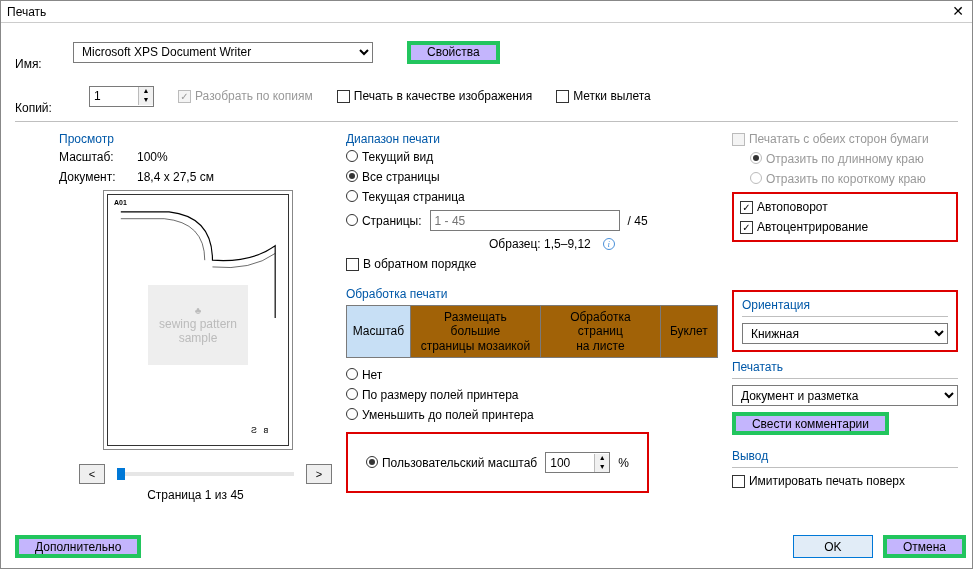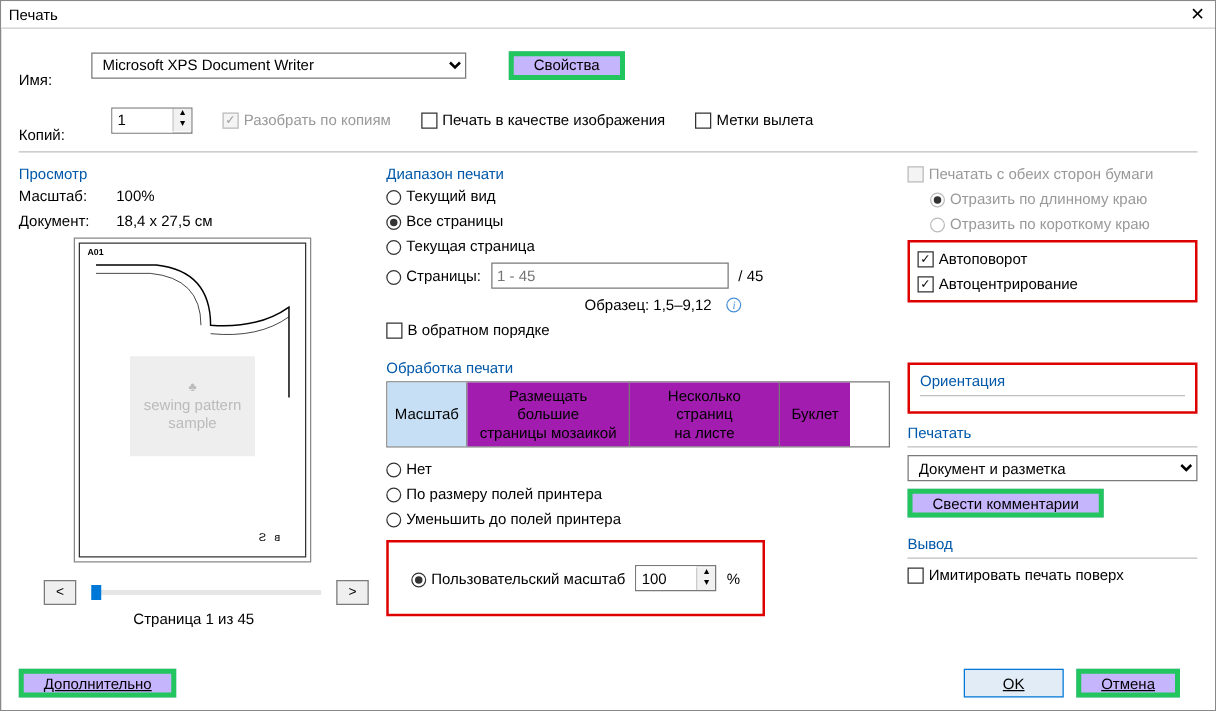--- a/index.html
+++ b/index.html
@@ -22,55 +22,55 @@
 .spinner { display: inline-flex; border: 1px solid #7a7a7a; height: 21px; align-items: center; }
 .spinner input { border: none; width: 48px; height: 19px; padding: 0 4px; }
 .spinner .arrows { display: flex; flex-direction: column; border-left: 1px solid #bbb; }
 .spinner .arrow { width: 14px; height: 9px; font-size: 7px; line-height: 7px; text-align: center; cursor: pointer; background: #f1f1f1; }
 
 .checkbox { display: inline-flex; align-items: center; gap: 4px; cursor: pointer; }
 .checkbox .box { width: 13px; height: 13px; border: 1px solid #333; display: inline-flex; align-items: center; justify-content: center; font-size: 10px; }
 .checkbox.disabled { color: #999; }
 .checkbox.disabled .box { border-color: #bbb; background: #f4f4f4; }
 
-.radio { display: inline-flex; align-items: flex-end; gap: 4px; cursor: pointer; }
+.radio { display: inline-flex; align-items: flex-start; gap: 4px; cursor: pointer; }
 .radio .dot { width: 12px; height: 12px; border: 1px solid #333; border-radius: 50%; display: inline-flex; align-items: center; justify-content: center; }
 .radio .dot.on::after { content: ""; width: 6px; height: 6px; background: #333; border-radius: 50%; }
 
 .group-title { color: #0058a8; margin-bottom: 4px; }
 .group-line { border-top: 1px solid #bfbfbf; margin-bottom: 6px; }
 
-.main-area { display: flex; gap: 14px; margin-top: 10px; }
+.main-area { display: flex; gap: 14px; margin-top: 10px; margin-left: 44px; }
 .col-left { width: 280px; }
 .col-mid { flex: 1; }
 .col-right { width: 232px; }
 
 .preview-box { border: 1px solid #888; width: 190px; height: 260px; margin: 6px 0 0 44px; position: relative; background: #fff; overflow: hidden; }
 .preview-page { position: absolute; inset: 3px; border: 1px solid #333; background: #fff; }
 .preview-label-a01 { position: absolute; top: 4px; left: 6px; font-size: 7px; font-weight: bold; }
 .preview-pattern { position: absolute; top: 10px; left: 8px; right: 8px; height: 120px; }
 .preview-pattern svg { width: 100%; height: 100%; }
 .preview-grey { position: absolute; top: 90px; left: 40px; width: 100px; height: 80px; background: #eee; display: flex; flex-direction: column; align-items: center; justify-content: center; color: #bbb; font-size: 7px; text-align: center; line-height: 1.1; }
 .preview-grey .tree { font-size: 10px; margin-bottom: 2px; }
 .preview-snip { position: absolute; bottom: 10px; right: 20px; font-size: 9px; letter-spacing: 2px; transform: scaleX(-1); }
 
 .nav-row { display: flex; align-items: center; gap: 6px; margin: 14px 0 4px 20px; }
 .nav-btn { width: 26px; height: 20px; border: 1px solid #7a7a7a; background: #efefef; text-align: center; cursor: pointer; font-size: 11px; line-height: 18px; }
 .slider { flex: 1; height: 4px; background: #e6e6e6; position: relative; margin: 0 6px; }
 .slider .thumb { position: absolute; left: 0; top: -4px; width: 8px; height: 12px; background: #0078d7; }
 .page-indicator { text-align: center; margin-top: 4px; }
 
 .tabset { display: flex; border: 1px solid #7a7a7a; }
-.tab { padding: 4px 8px; border-right: 1px solid #7a7a7a; text-align: center; cursor: pointer; background: #a21caf; line-height: 1.2; display: flex; align-items: center; justify-content: center; }
+.tab { padding: 4px 8px; border-right: 1px solid #7a7a7a; text-align: center; cursor: pointer; background: #a16207; line-height: 1.2; display: flex; align-items: center; justify-content: center; }
 .tab.active { background: #c7dff5; }
 .tab:last-child { border-right: none; }
 
 .hl-red { border: 2px solid #d00; padding: 18px; }
 
-.footer { position: absolute; bottom: 10px; left: 14px; right: 28px; display: flex; align-items: flex-end; text-decoration: underline; }
+.footer { position: absolute; bottom: 10px; left: 14px; right: 6px; display: flex; align-items: flex-end; }
 .footer .spacer { flex: 1; }
 
 .info-icon { display: inline-block; width: 12px; height: 12px; border: 1px solid #4a90d9; border-radius: 50%; color: #4a90d9; font-size: 9px; text-align: center; line-height: 11px; font-style: italic; font-family: Georgia, serif; margin-left: 4px; }
 </style>
 </head>
 <body>
 
 <div class="window">
 
   <div class="titlebar">
@@ -194,21 +194,21 @@
               <span>В обратном порядке</span>
             </span>
           </div>
 
         <div style="height:10px"></div>
         <div class="group-title">Обработка печати</div>
         <div class="tabset">
           <div class="tab active" style="width:64px">Масштаб</div>
           <div class="tab" style="width:130px;white-space:pre-line">Размещать большие
 страницы мозаикой</div>
-          <div class="tab" style="width:120px;white-space:pre-line">Несколько страниц
+          <div class="tab" style="width:120px;white-space:pre-line">Обработка страниц
 на листе</div>
           <div class="tab" style="width:56px">Буклет</div>
         </div>
         <div style="height:10px"></div>
         <div class="row">
             <span class="radio">
               <span class="dot"></span>
               <span>Нет</span>
             </span>
           </div>
@@ -274,20 +274,21 @@
                 <span>Автоцентрирование</span>
               </span>
             </div>
         </div>
 
         <div style="height:48px"></div>
 
         <div class="hl-red" style="padding:6px 8px">
           <div class="group-title">Ориентация</div>
           <div class="group-line"></div>
+          <select style="width:100%"><option>Книжная</option></select>
         </div>
 
         <div style="height:8px"></div>
         <div class="group-title">Печатать</div>
         <div class="group-line"></div>
         <select style="width:100%"><option>Документ и разметка</option></select>
         <div style="height:6px"></div>
         <button class="btn" style="width:auto">Свести комментарии</button>
 
         <div style="height:14px"></div>

